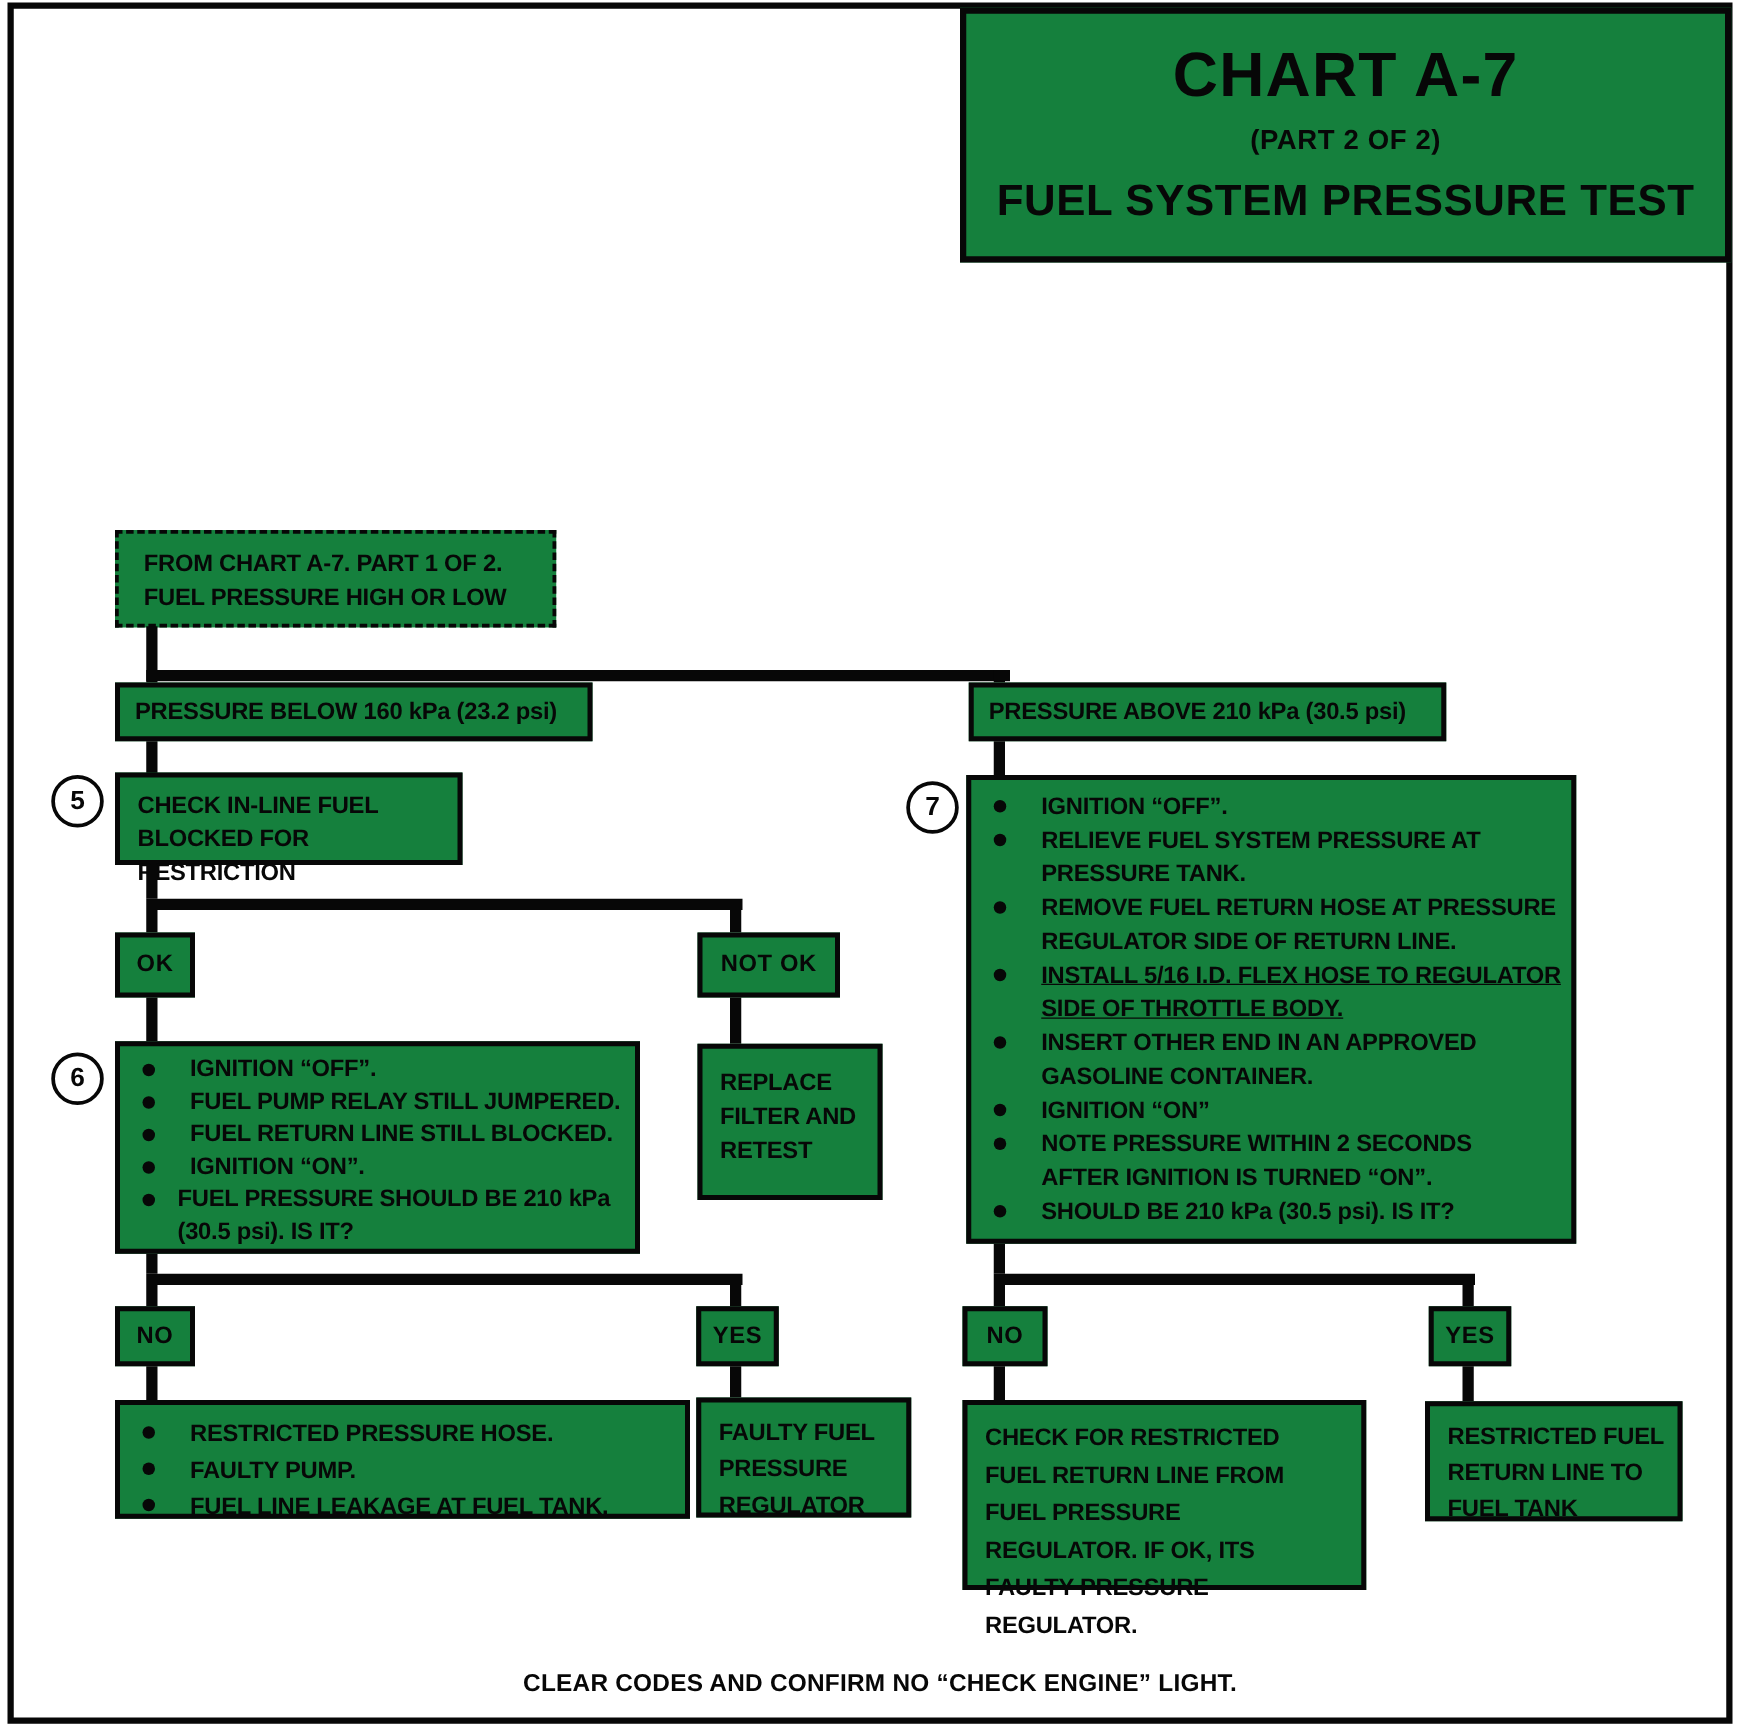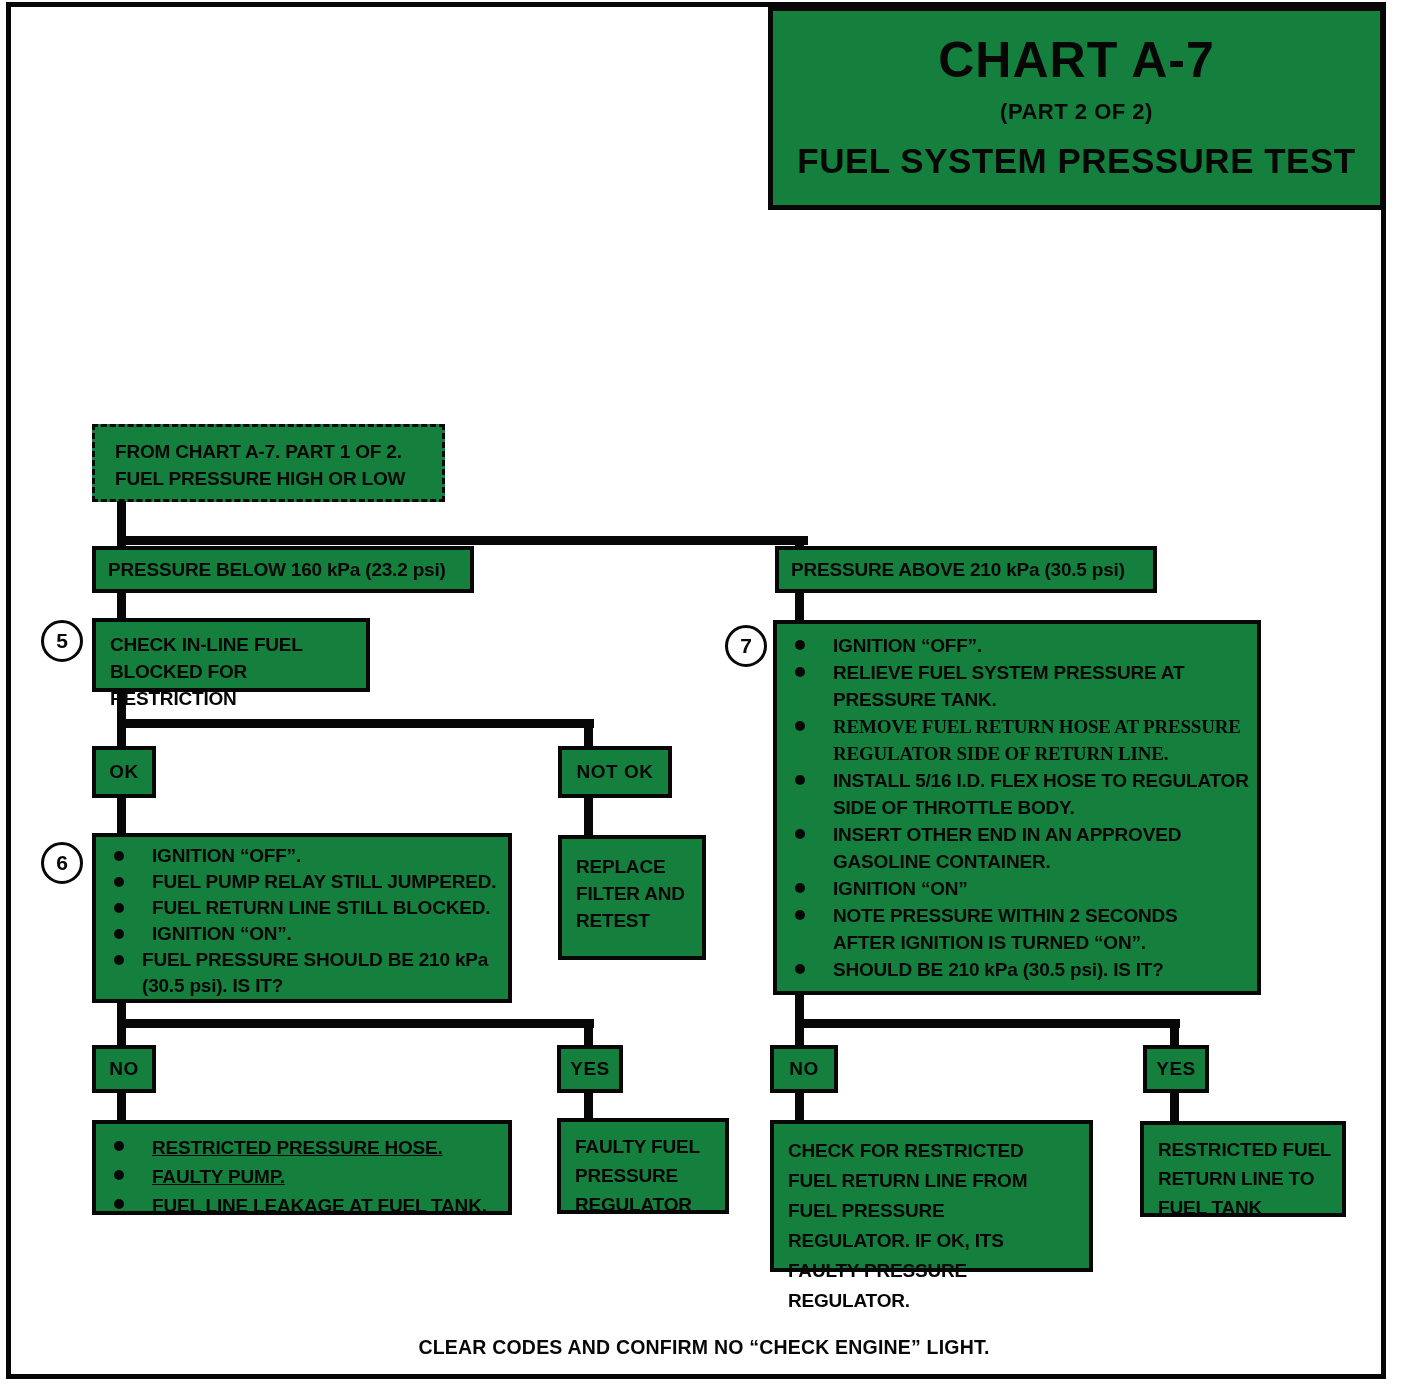--- a/index.html
+++ b/index.html
@@ -135,21 +135,21 @@
   <div class="box labelbox" style="left:92px; top:1045px; width:64px; height:48px;">
     <span>NO</span>
   </div>
   <div class="box labelbox" style="left:557px; top:1045px; width:66px; height:48px;">
     <span>YES</span>
   </div>
 
   <div class="conn" style="left:117px; top:1093px; width:9px; height:27px;"></div>
   <div class="conn" style="left:584px; top:1093px; width:9px; height:25px;"></div>
 
-  <div class="box txt bulletsNo" style="left:92px; top:1120px; width:420px; height:95px;text-decoration:underline;">
+  <div class="box txt bulletsNo" style="left:92px; top:1120px; width:460px; height:95px;">
     <div class="brow">
       <span class="dot"></span>
       <span class="btxt">RESTRICTED PRESSURE HOSE.</span>
     </div>
     <div class="brow">
       <span class="dot"></span>
       <span class="btxt">FAULTY PUMP.</span>
     </div>
     <div class="brow">
       <span class="dot"></span>
@@ -174,25 +174,25 @@
     <div class="brow">
       <span class="dot"></span>
       <span class="btxt" style="max-width:416px;">IGNITION “OFF”.</span>
     </div>
     <div class="brow">
       <span class="dot"></span>
       <span class="btxt" style="max-width:416px;">RELIEVE FUEL SYSTEM PRESSURE AT PRESSURE TANK.</span>
     </div>
     <div class="brow">
       <span class="dot"></span>
-      <span class="btxt" style="max-width:416px;font-family:Liberation Serif, serif;">REMOVE FUEL RETURN HOSE AT PRESSURE REGULATOR SIDE OF RETURN LINE.</span>
-    </div>
-    <div class="brow">
-      <span class="dot"></span>
-      <span class="btxt" style="max-width:416px;">INSTALL 5/16 I.D. FLEX HOSE TO REGULATOR SIDE OF THROTTLE BODY.</span>
+      <span class="btxt" style="max-width:416px;">REMOVE FUEL RETURN HOSE AT PRESSURE REGULATOR SIDE OF RETURN LINE.</span>
+    </div>
+    <div class="brow">
+      <span class="dot"></span>
+      <span class="btxt" style="max-width:416px;text-decoration:underline;">INSTALL 5/16 I.D. FLEX HOSE TO REGULATOR SIDE OF THROTTLE BODY.</span>
     </div>
     <div class="brow">
       <span class="dot"></span>
       <span class="btxt" style="max-width:416px;">INSERT OTHER END IN AN APPROVED GASOLINE CONTAINER.</span>
     </div>
     <div class="brow">
       <span class="dot"></span>
       <span class="btxt" style="max-width:416px;">IGNITION “ON”</span>
     </div>
     <div class="brow">

